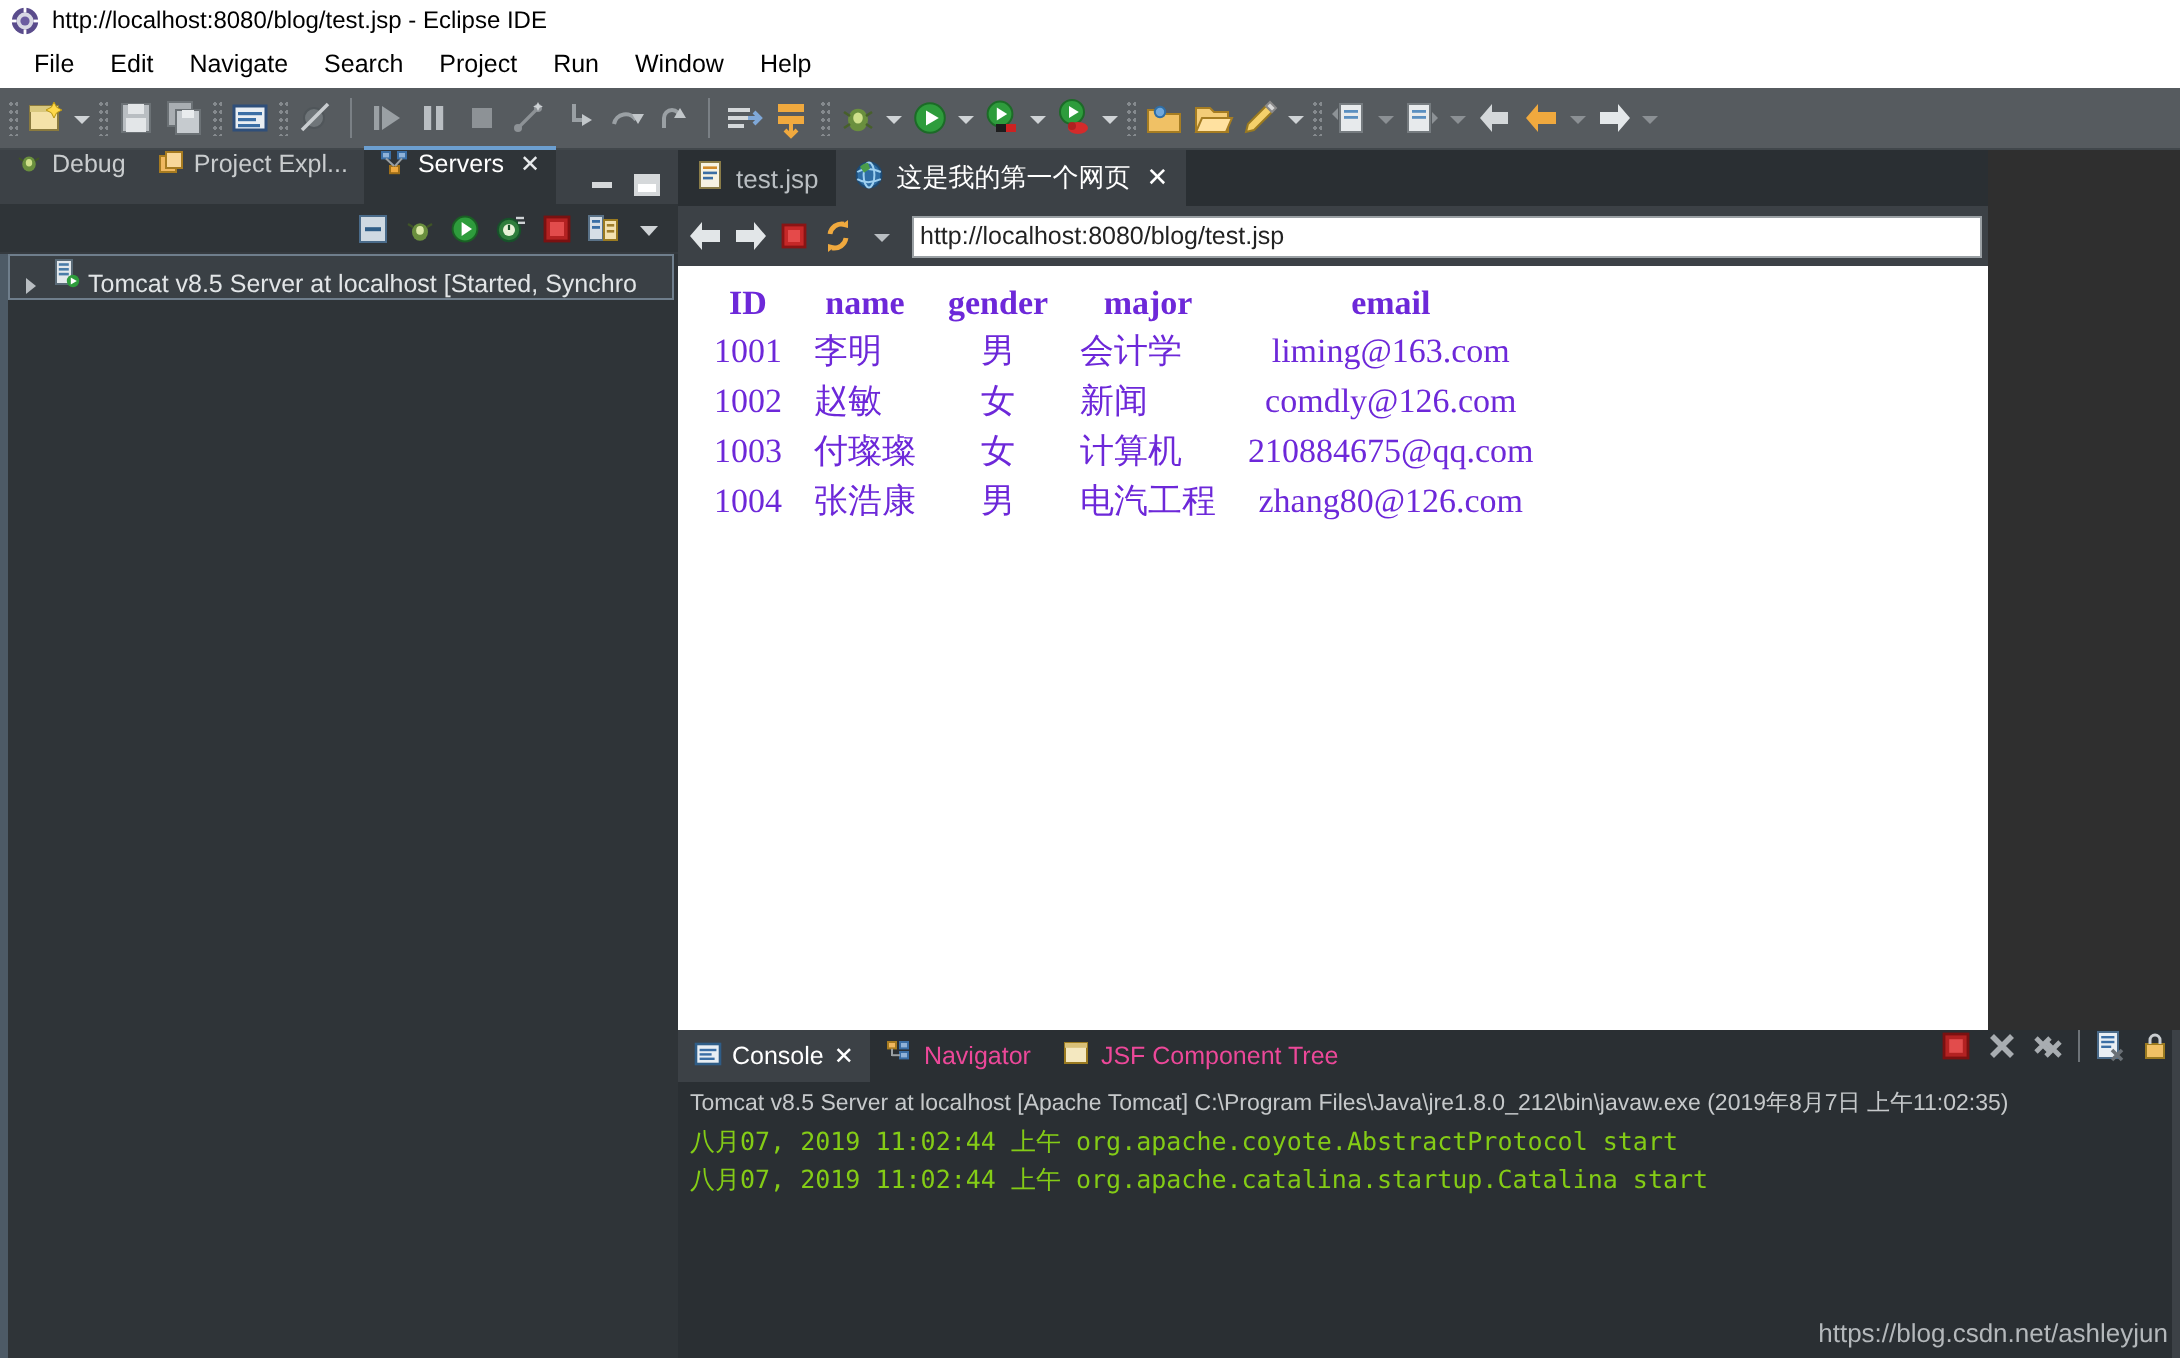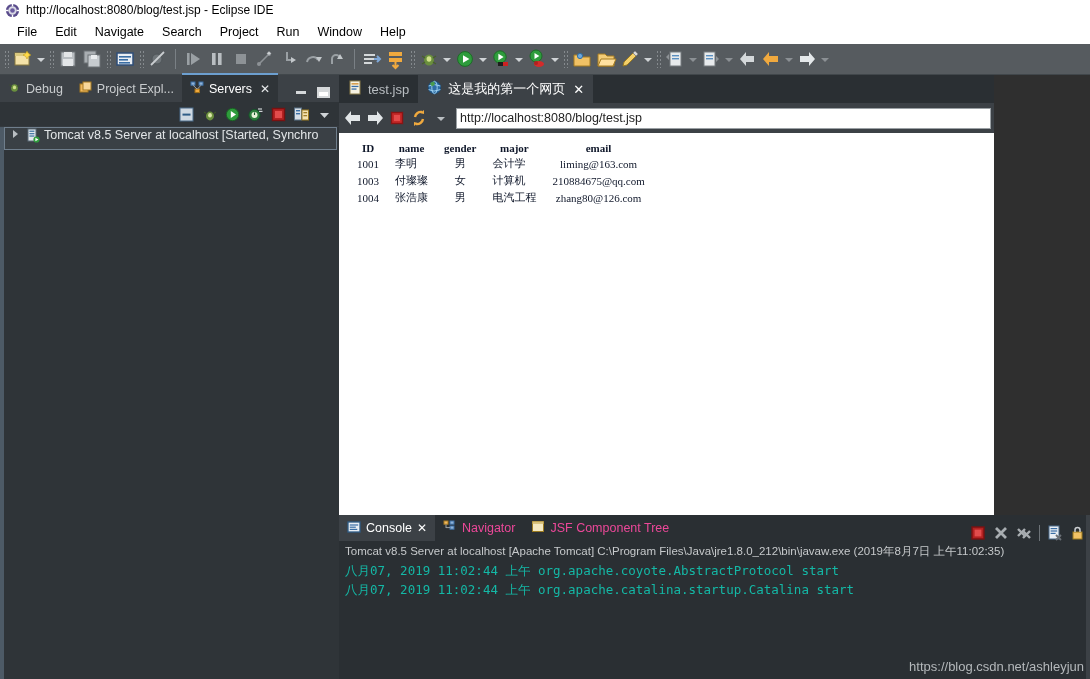--- a/index.html
+++ b/index.html
@@ -41,37 +41,37 @@
     border-left:4px solid transparent;border-right:4px solid transparent;
     border-top:4px solid #cfd3d6;}
   .tarrow.dim:after{border-top-color:#8b9094;}
 
   
   .main{position:absolute;left:0;top:75px;width:1090px;height:604px;}
 
   
   .leftpane{position:absolute;left:0;top:0;width:339px;height:604px;background:#353a3f;}
   .viewtabs{height:27px;background:#3c4146;display:flex;align-items:flex-end;position:relative;}
-  .vtab{display:flex;align-items:center;gap:5px;height:27px;padding:0 8px;
+  .vtab{display:flex;align-items:flex-start;gap:5px;height:27px;padding:0 8px;
     font-size:12.5px;color:#c9ccce;white-space:nowrap;}
   .vtab.active{background:#2f3438;color:#ffffff;border-top:2px solid #6c9fd0;}
   .vtab .close{font-weight:bold;font-size:12px;color:#e8eaec;margin-left:3px;}
   .vtab-icons{margin-left:auto;display:flex;align-items:center;gap:9px;padding:0 9px 4px 0;}
   .wbtn{width:13px;height:11px;position:relative;}
   .wbtn.min:after{content:"";position:absolute;left:1px;top:4px;width:10px;height:3px;background:#d5d8da;}
   .wbtn.max{border:2px solid #d5d8da;box-sizing:border-box;background:#fff;}
   .wbtn.max:after{content:"";position:absolute;left:0;top:0;width:100%;height:3px;background:#d5d8da;}
 
   .viewtoolbar{height:24px;background:#2f3438;display:flex;align-items:center;justify-content:flex-end;
     padding-right:6px;gap:6px;}
   .vtb{width:17px;height:17px;position:relative;}
 
   .treearea{background:#2f3438;height:calc(604px - 27px - 24px);position:relative;
     border-left:4px solid #4d5a66;}
-  .treerow{display:flex;align-items:flex-start;height:21px;gap:4px;padding-left:4px;
+  .treerow{display:flex;align-items:flex-end;height:21px;gap:4px;padding-left:4px;
     border:1px solid #6f7e8c;background:#3a4045;margin:1px 2px 0 0;}
   .tw{width:12px;height:12px;position:relative;flex:0 0 auto;}
   .tw:after{content:"";position:absolute;left:4px;top:2px;
     border-top:4px solid transparent;border-bottom:4px solid transparent;border-left:5px solid #b9bec2;}
   .treelabel{font-size:12.5px;color:#e2e5e7;white-space:nowrap;overflow:hidden;}
 
   
   .rightpane{position:absolute;left:339px;top:0;width:655px;height:604px;background:#2f3438;}
 
   
@@ -84,45 +84,45 @@
   
   .browserbar{height:30px;background:#3c4146;display:flex;align-items:center;padding:0 3px;gap:0;}
   .navbtn{width:22px;height:22px;position:relative;}
   .urlbox{flex:1 1 auto;height:19px;background:#ffffff;border:1px solid #9aa0a4;
     display:flex;align-items:center;padding:0 3px;margin-left:4px;margin-right:0px;}
   .urltext{font-size:12.5px;color:#222;white-space:nowrap;}
 
   
   .page{background:#ffffff;height:calc(604px - 28px - 30px - 164px);overflow:hidden;position:relative;}
   table.data{border-collapse:collapse;margin:8px 0 0 10px;
-    font-family:"Liberation Serif","DejaVu Serif",serif;font-size:11px;color:#0f172a;}
+    font-family:"Liberation Serif","DejaVu Serif",serif;font-size:17px;color:#6d28d9;}
   table.data th{font-weight:bold;padding:1px 8px;text-align:center;white-space:nowrap;}
   table.data td{padding:1px 8px;white-space:nowrap;}
   td.c-id{text-align:right;padding-right:2px;}
   td.c-name{text-align:left;}
   td.c-gender{text-align:center;}
   td.c-major{text-align:left;}
   td.c-email{text-align:center;}
 
   
   .console{position:absolute;left:0;bottom:0;width:751px;height:164px;background:#2a2f33;}
-  .ctabs{height:26px;background:#2a2f33;display:flex;align-items:flex-end;}
+  .ctabs{height:26px;background:#2a2f33;display:flex;align-items:flex-start;}
   .ctab{display:flex;align-items:center;gap:5px;height:26px;padding:0 8px;
     font-size:12.5px;color:#ec4899;white-space:nowrap;}
   .ctab.active{background:#3c4146;color:#ffffff;}
   .ctab .close{font-weight:bold;font-size:12px;color:#ffffff;}
   .ctabs-icons{margin-left:auto;display:flex;align-items:center;gap:7px;padding-right:4px;}
   .cicon{width:16px;height:16px;position:relative;}
   .csep{width:1px;height:16px;background:#6d7378;}
 
   .cheader{font-size:11.5px;color:#c6c9cb;padding:3px 0 2px 6px;white-space:nowrap;
     font-family:"Liberation Sans",sans-serif;background:#2a2f33;}
   .clog{padding:0 0 0 6px;background:#2a2f33;}
   .clog div{font-family:"DejaVu Sans Mono","Liberation Mono",monospace;
-    font-size:12.5px;color:#14b8a6;line-height:19px;white-space:nowrap;}
+    font-size:12.5px;color:#84cc16;line-height:19px;white-space:nowrap;}
   .watermark{position:absolute;right:6px;bottom:5px;font-size:13px;color:#b4b8bb;
     font-family:"Liberation Sans",sans-serif;}
 
   .vscroll{position:absolute;right:0;top:0;width:4px;height:100%;background:#3c4146;}
 </style>
 </head>
 <body>
 
 <div class="app">
 
@@ -547,20 +547,27 @@
           </thead>
           <tbody>
             <tr>
               <td class="c-id">1001</td>
               <td class="c-name">李明</td>
               <td class="c-gender">男</td>
               <td class="c-major">会计学</td>
               <td class="c-email">liming@163.com</td>
             </tr>
             <tr>
+              <td class="c-id">1002</td>
+              <td class="c-name">赵敏</td>
+              <td class="c-gender">女</td>
+              <td class="c-major">新闻</td>
+              <td class="c-email">comdly@126.com</td>
+            </tr>
+            <tr>
               <td class="c-id">1003</td>
               <td class="c-name">付璨璨</td>
               <td class="c-gender">女</td>
               <td class="c-major">计算机</td>
               <td class="c-email">210884675@qq.com</td>
             </tr>
             <tr>
               <td class="c-id">1004</td>
               <td class="c-name">张浩康</td>
               <td class="c-gender">男</td>

